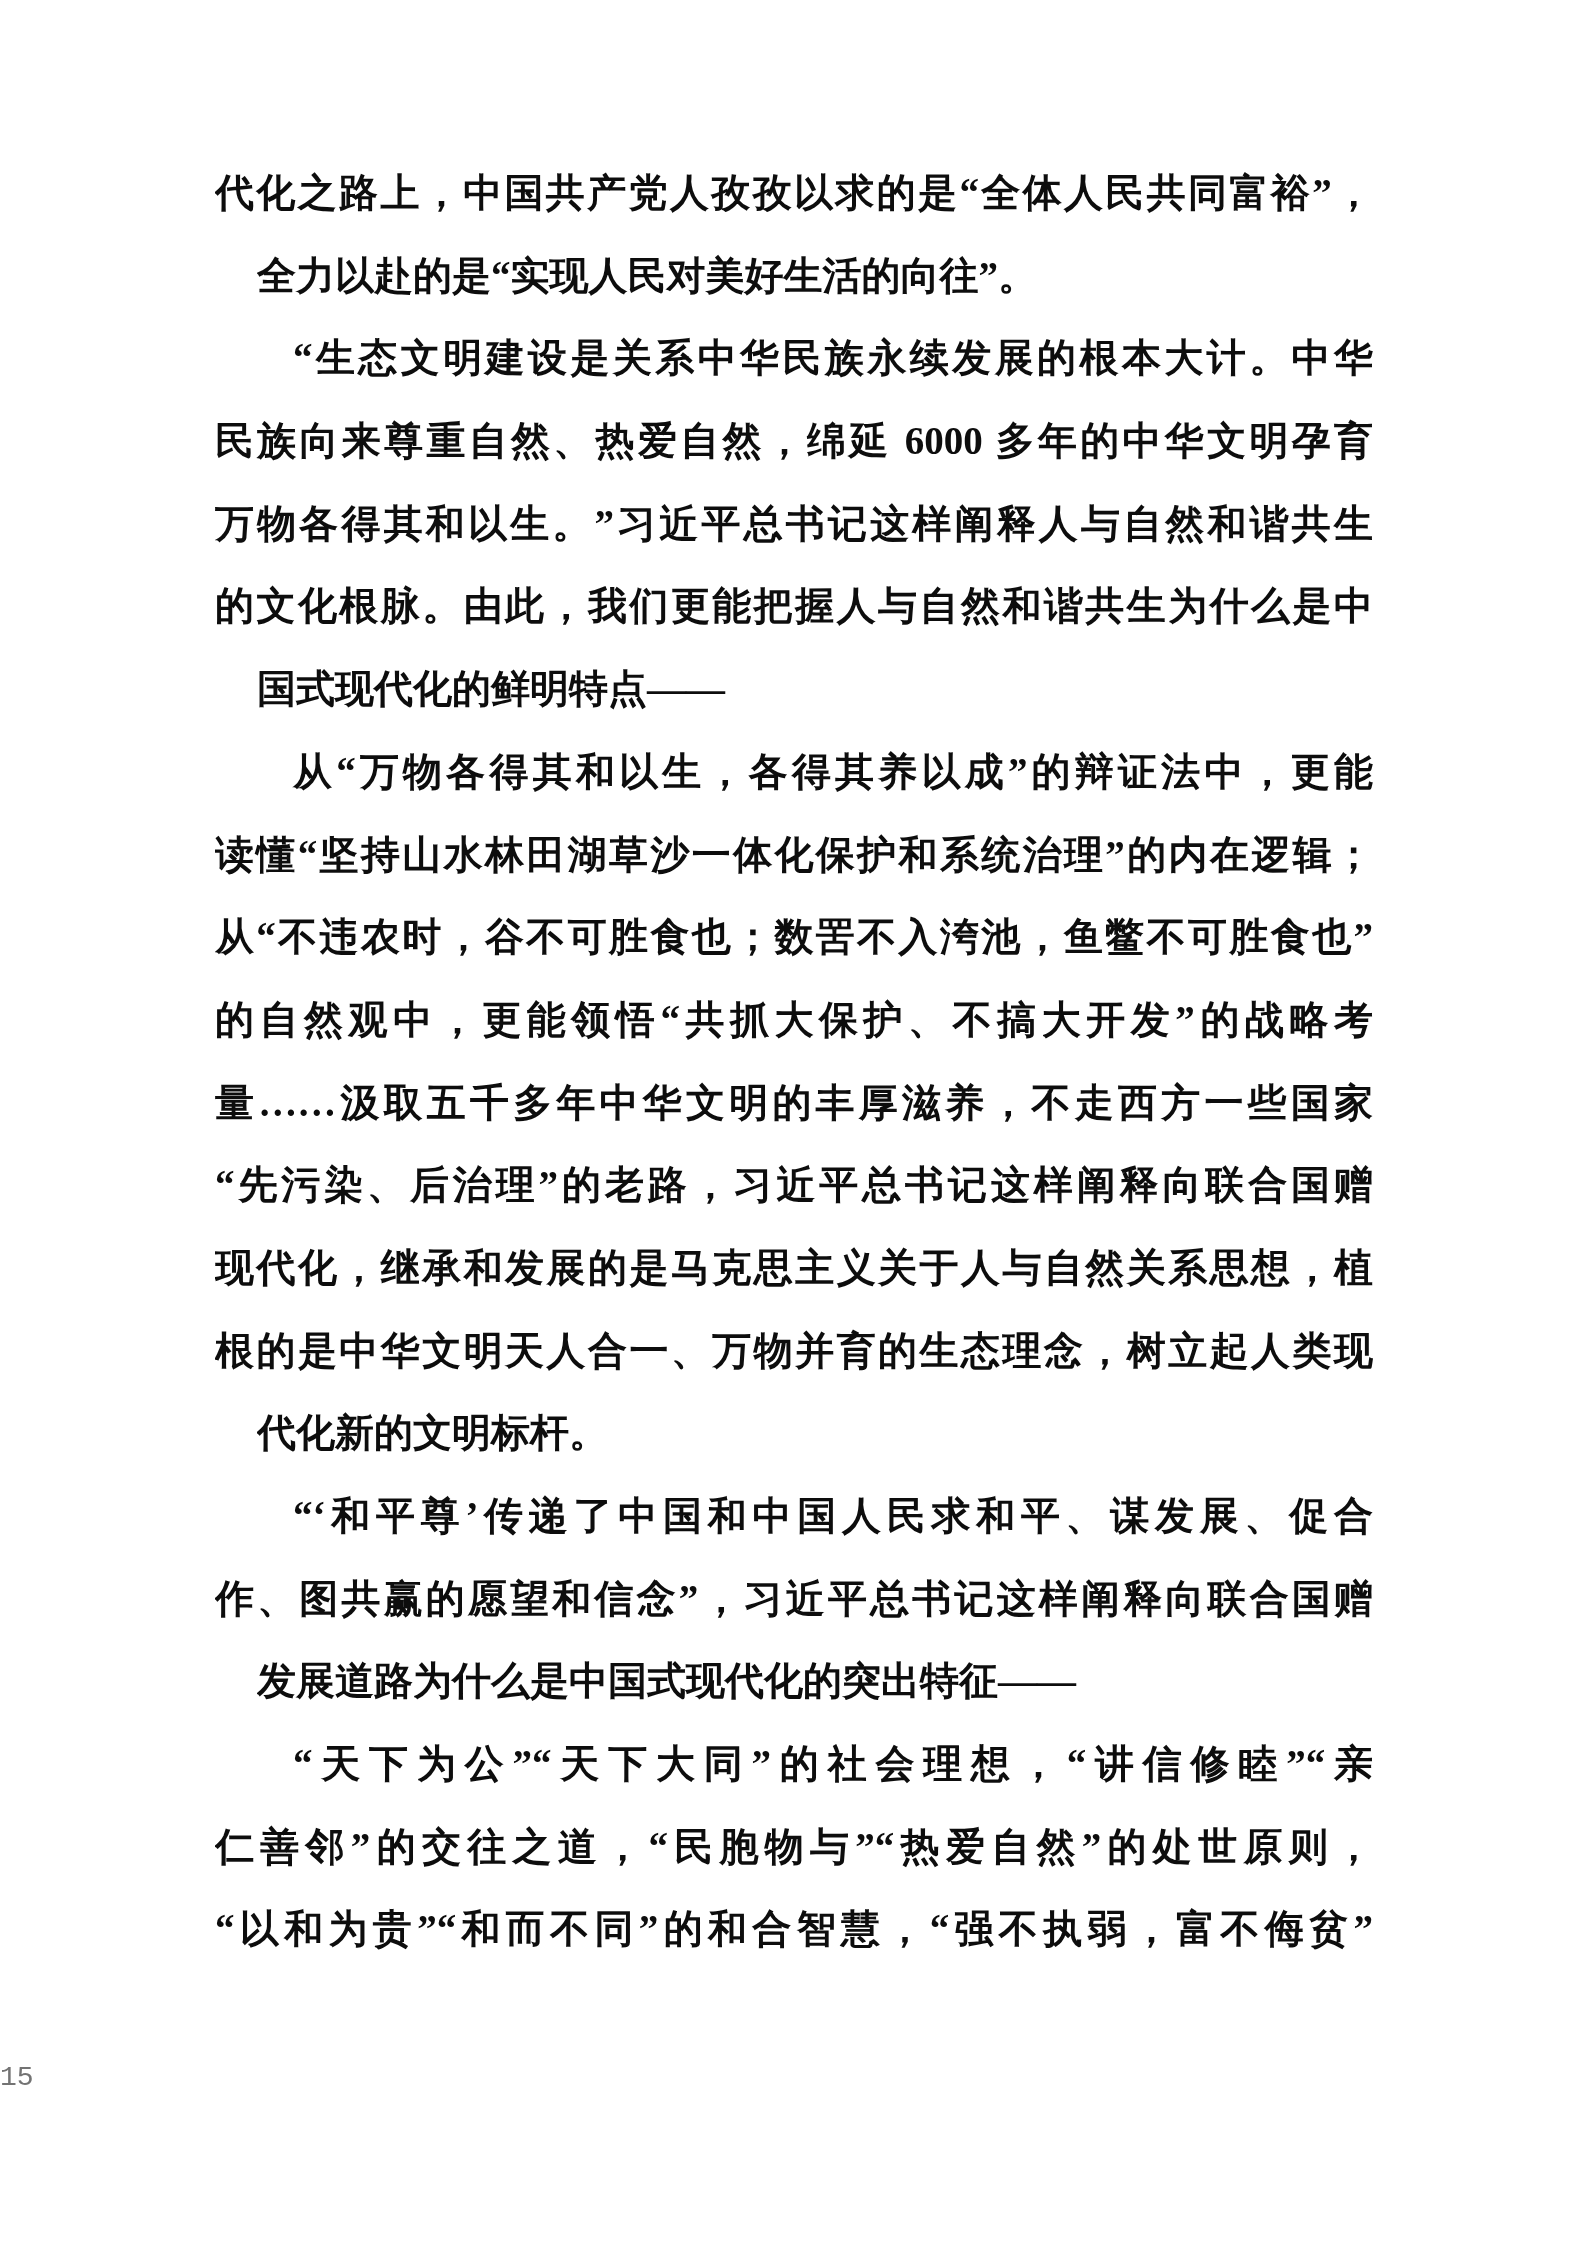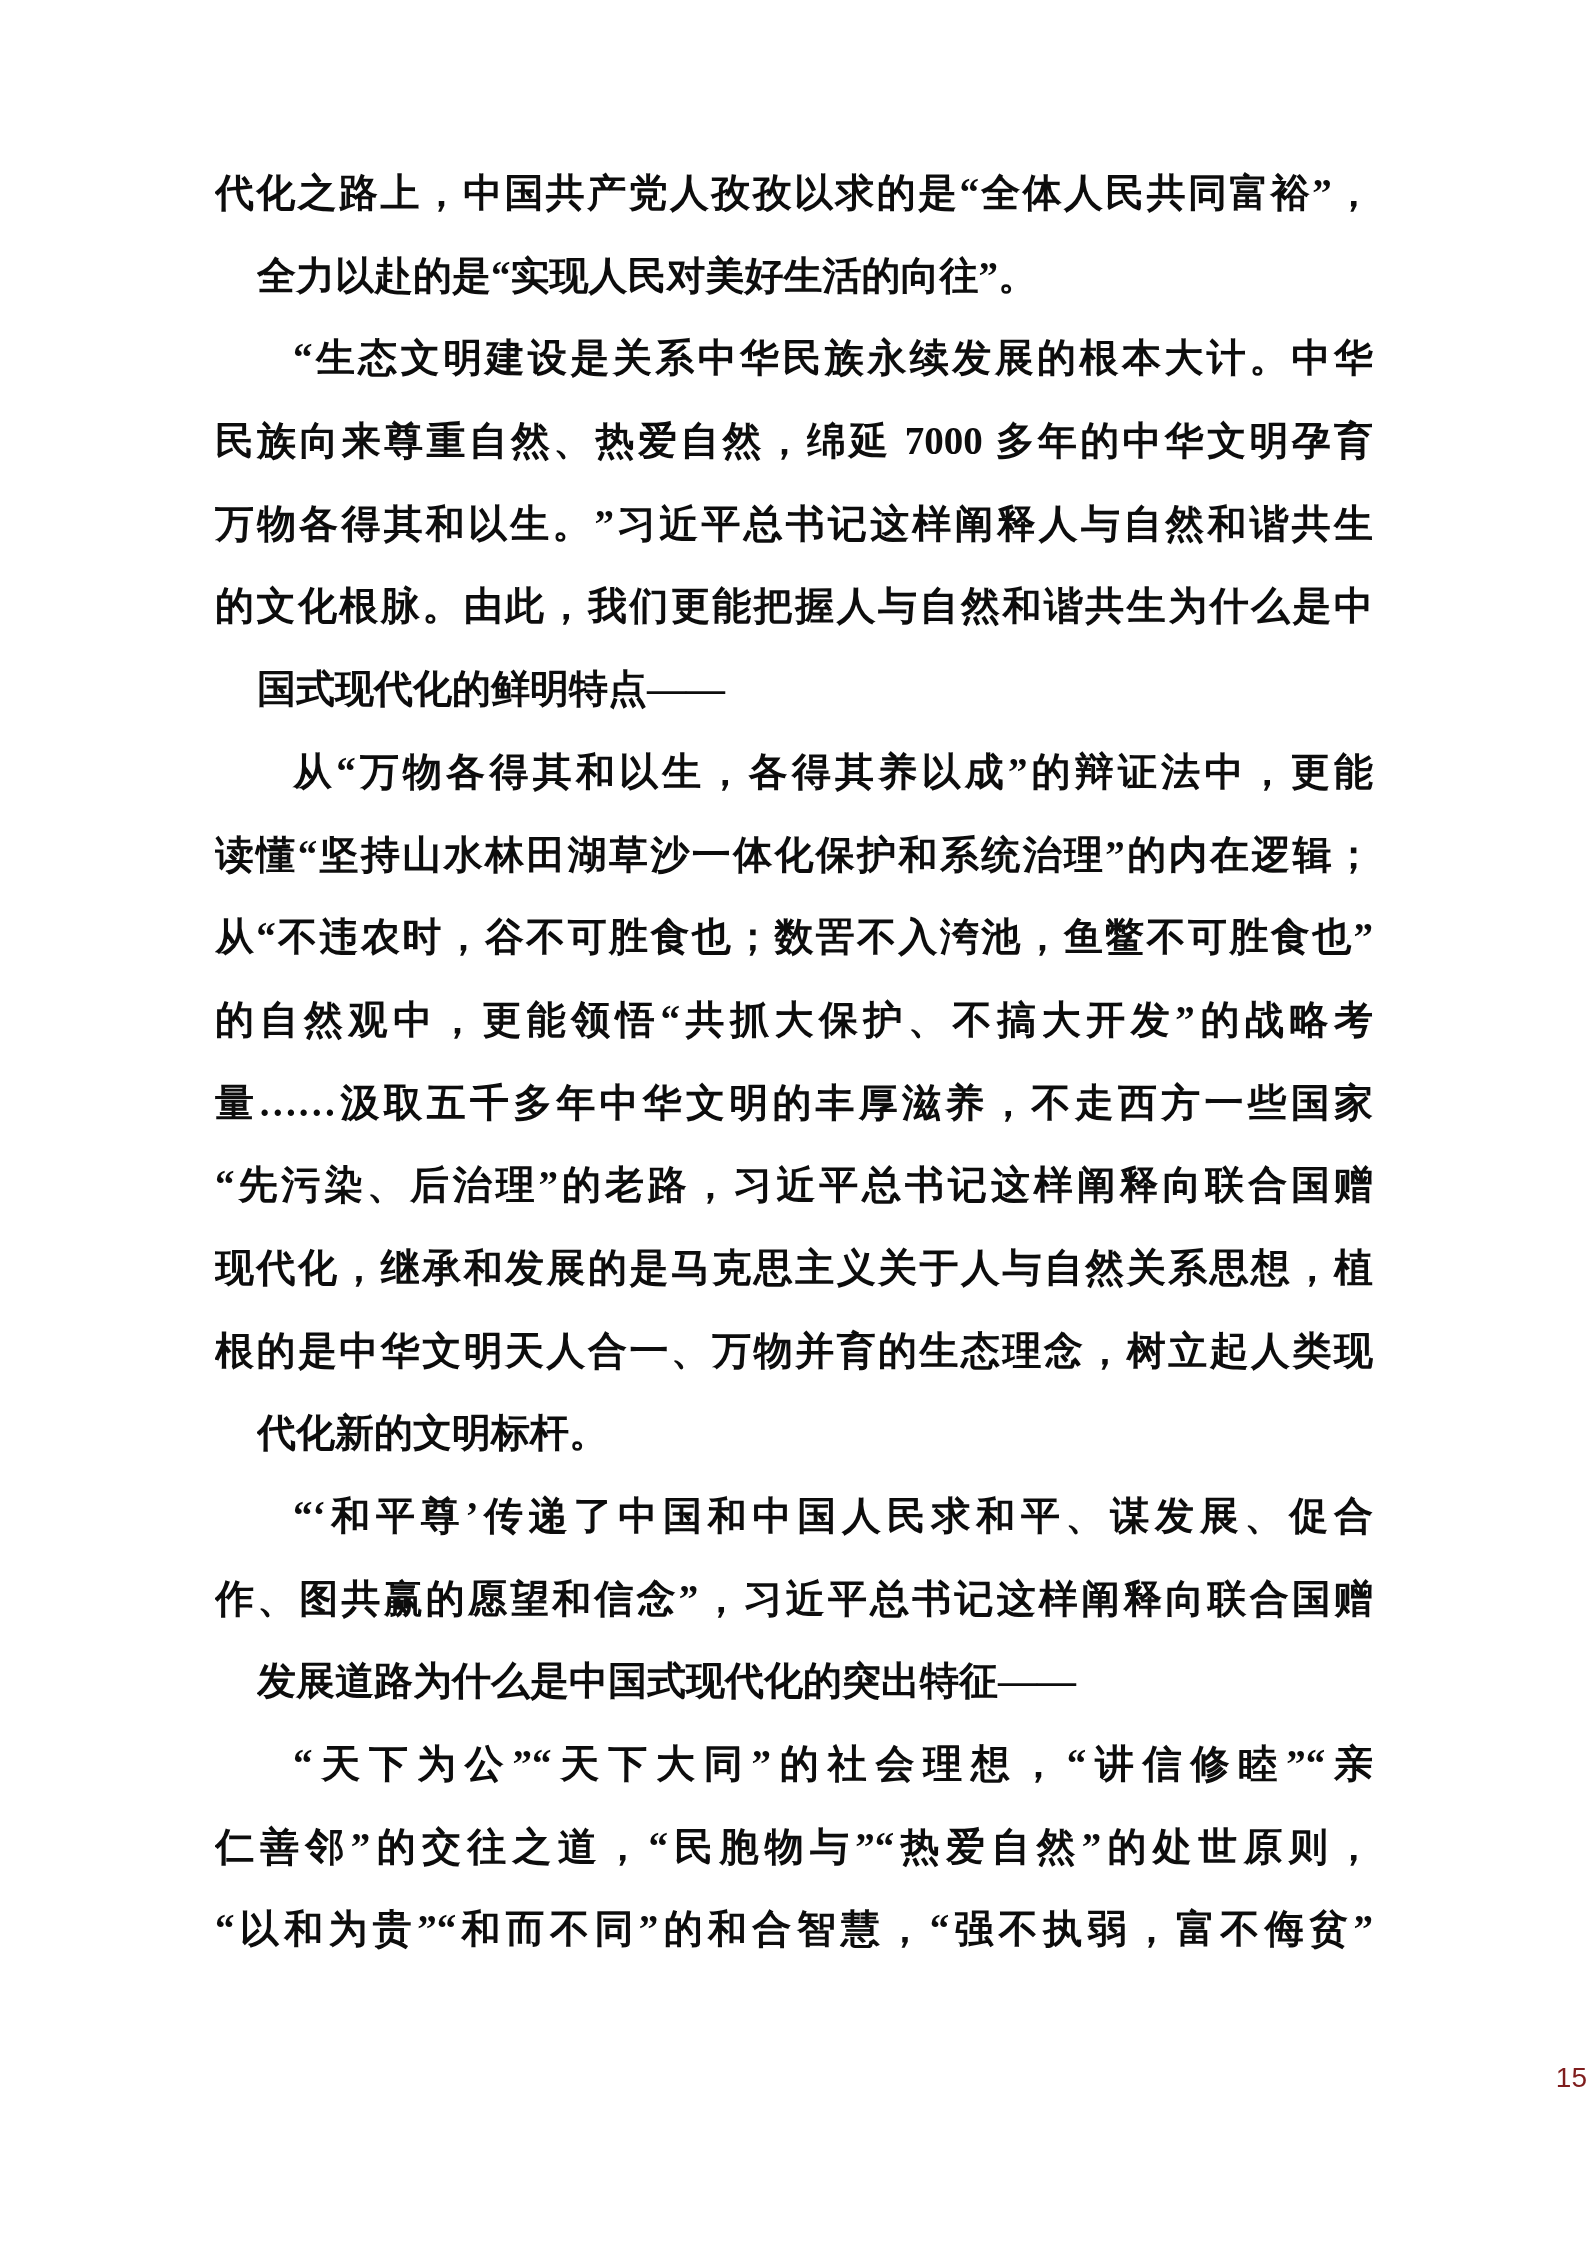--- a/index.html
+++ b/index.html
@@ -29,35 +29,35 @@
     text-justify: inter-character;
     overflow: hidden;
   }
   .line.indent { text-indent: 78px; }
   .line.para-end { text-align: left; text-align-last: left; margin-left: 42px; }
   .page-number {
     position: absolute;
     top: 2062px;
     left: 0;
     width: 100%;
-    text-align: right;
+    text-align: left;
     font-size: 28px;
-    color: #7f1d1d;
-    font-family: Liberation Sans, sans-serif;
+    color: #737373;
+    font-family: Liberation Mono, monospace;
   }
 </style>
 </head>
 <body>
 
 <div class="page">
   <div class="text-block">
     <div class="line">代化之路上，中国共产党人孜孜以求的是“全体人民共同富裕”，</div>
     <div class="line para-end">全力以赴的是“实现人民对美好生活的向往”。</div>
     <div class="line indent">“生态文明建设是关系中华民族永续发展的根本大计。中华</div>
-    <div class="line">民族向来尊重自然、热爱自然，绵延 7000 多年的中华文明孕育</div>
+    <div class="line">民族向来尊重自然、热爱自然，绵延 6000 多年的中华文明孕育</div>
     <div class="line">万物各得其和以生。”习近平总书记这样阐释人与自然和谐共生</div>
     <div class="line">的文化根脉。由此，我们更能把握人与自然和谐共生为什么是中</div>
     <div class="line para-end">国式现代化的鲜明特点——</div>
     <div class="line indent">从“万物各得其和以生，各得其养以成”的辩证法中，更能</div>
     <div class="line">读懂“坚持山水林田湖草沙一体化保护和系统治理”的内在逻辑；</div>
     <div class="line">从“不违农时，谷不可胜食也；数罟不入洿池，鱼鳖不可胜食也”</div>
     <div class="line">的自然观中，更能领悟“共抓大保护、不搞大开发”的战略考</div>
     <div class="line">量……汲取五千多年中华文明的丰厚滋养，不走西方一些国家</div>
     <div class="line">“先污染、后治理”的老路，习近平总书记这样阐释向联合国赠</div>
     <div class="line">现代化，继承和发展的是马克思主义关于人与自然关系思想，植</div>

